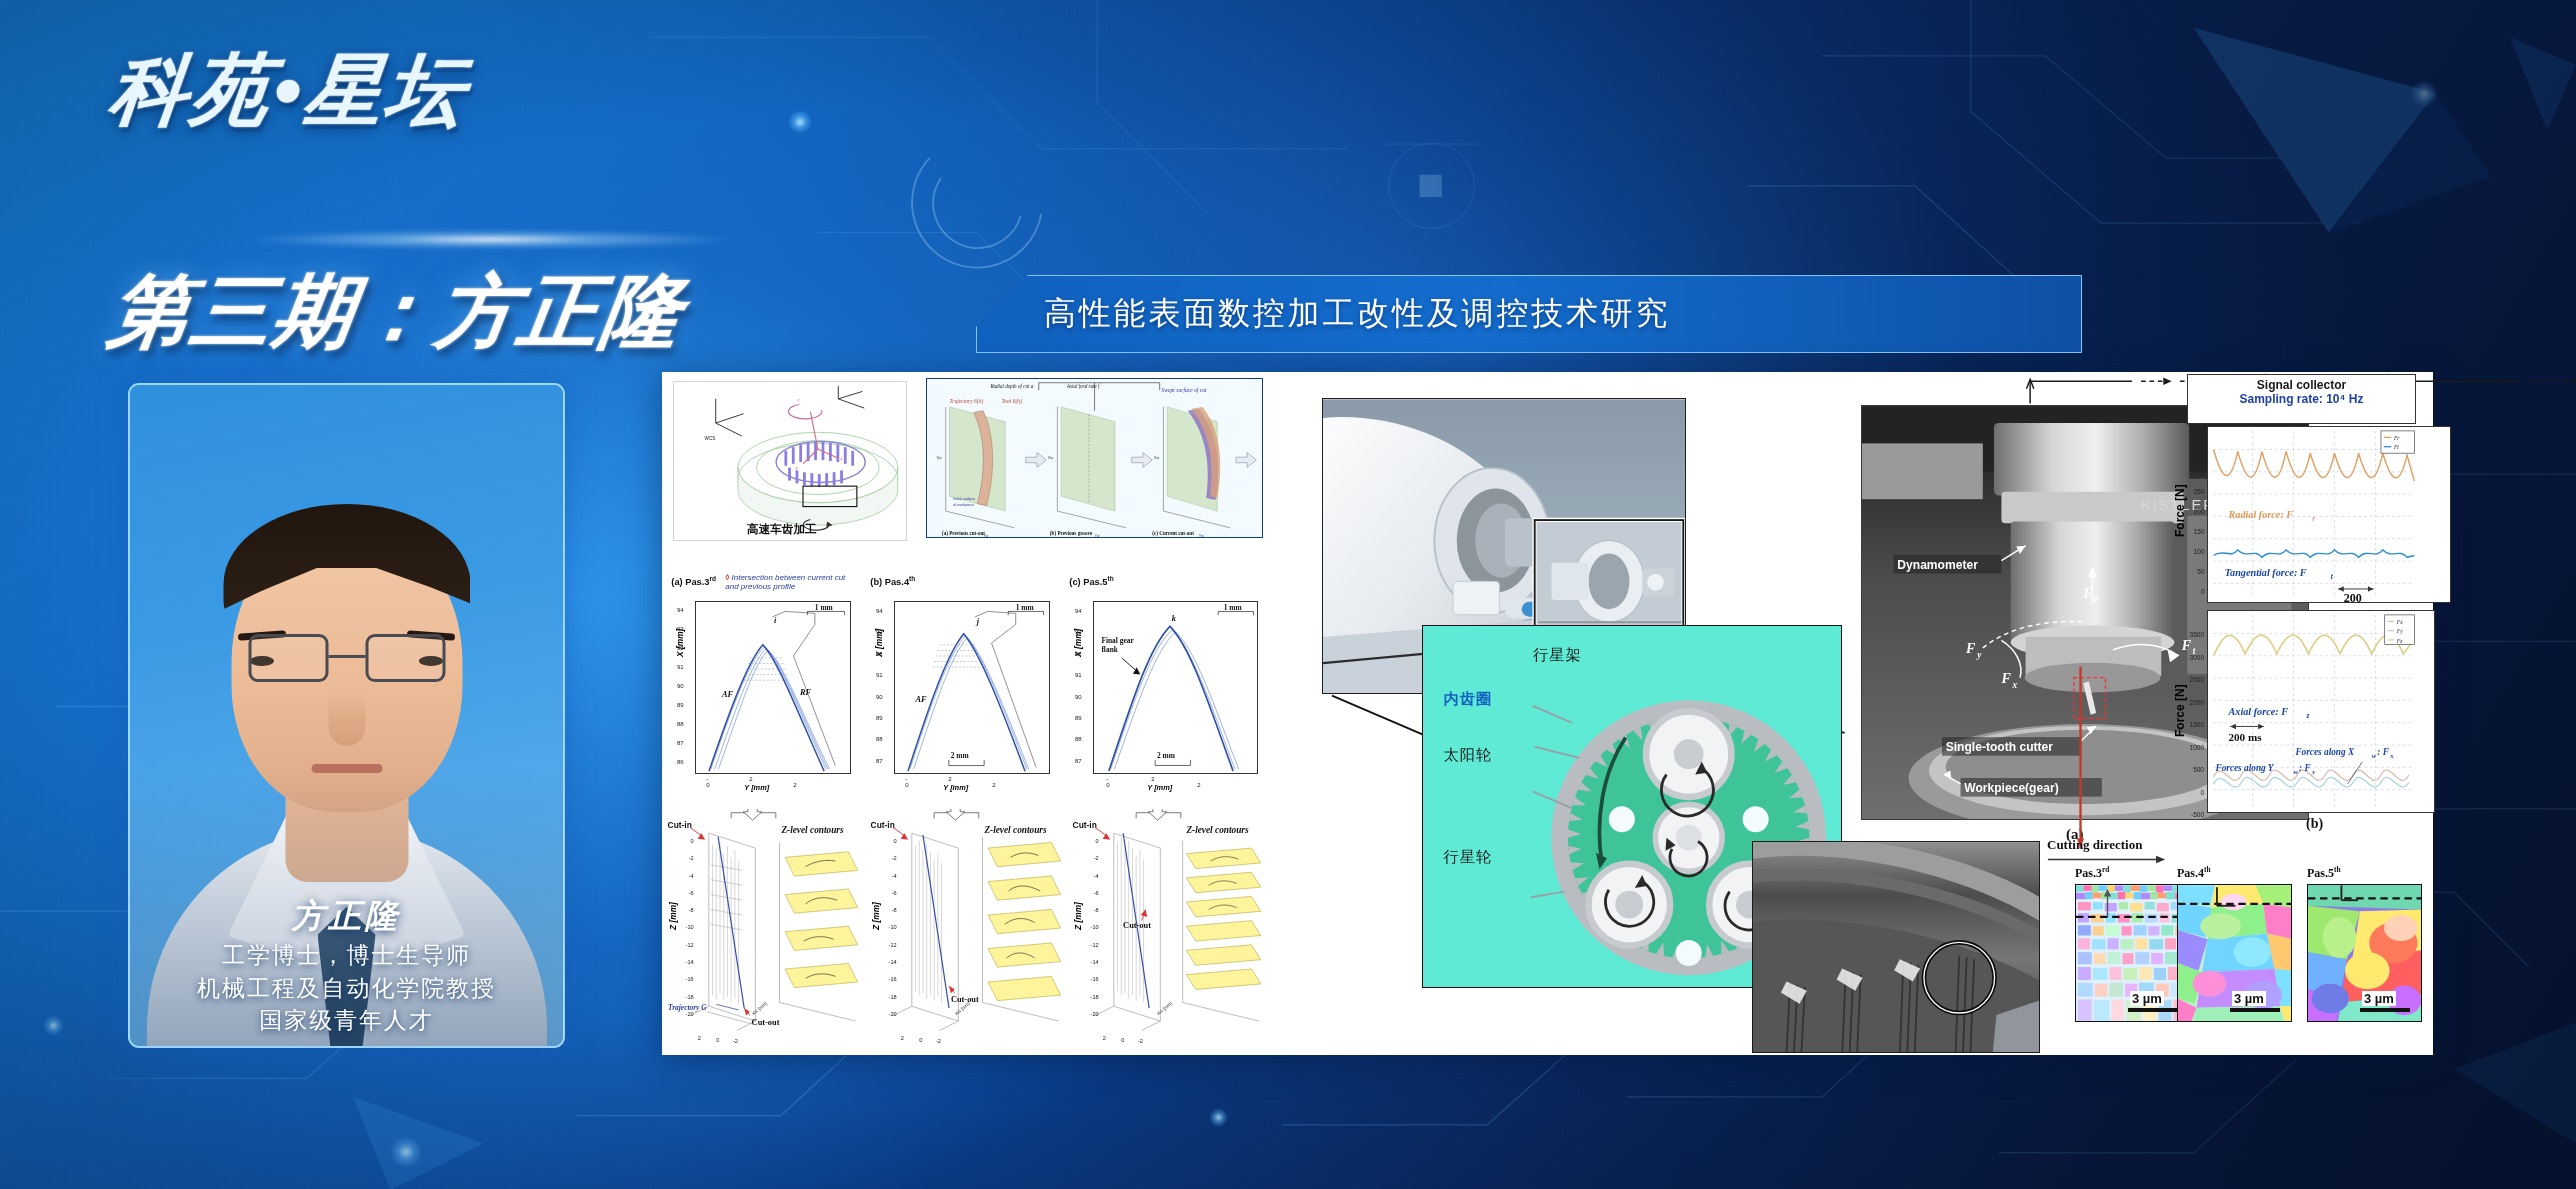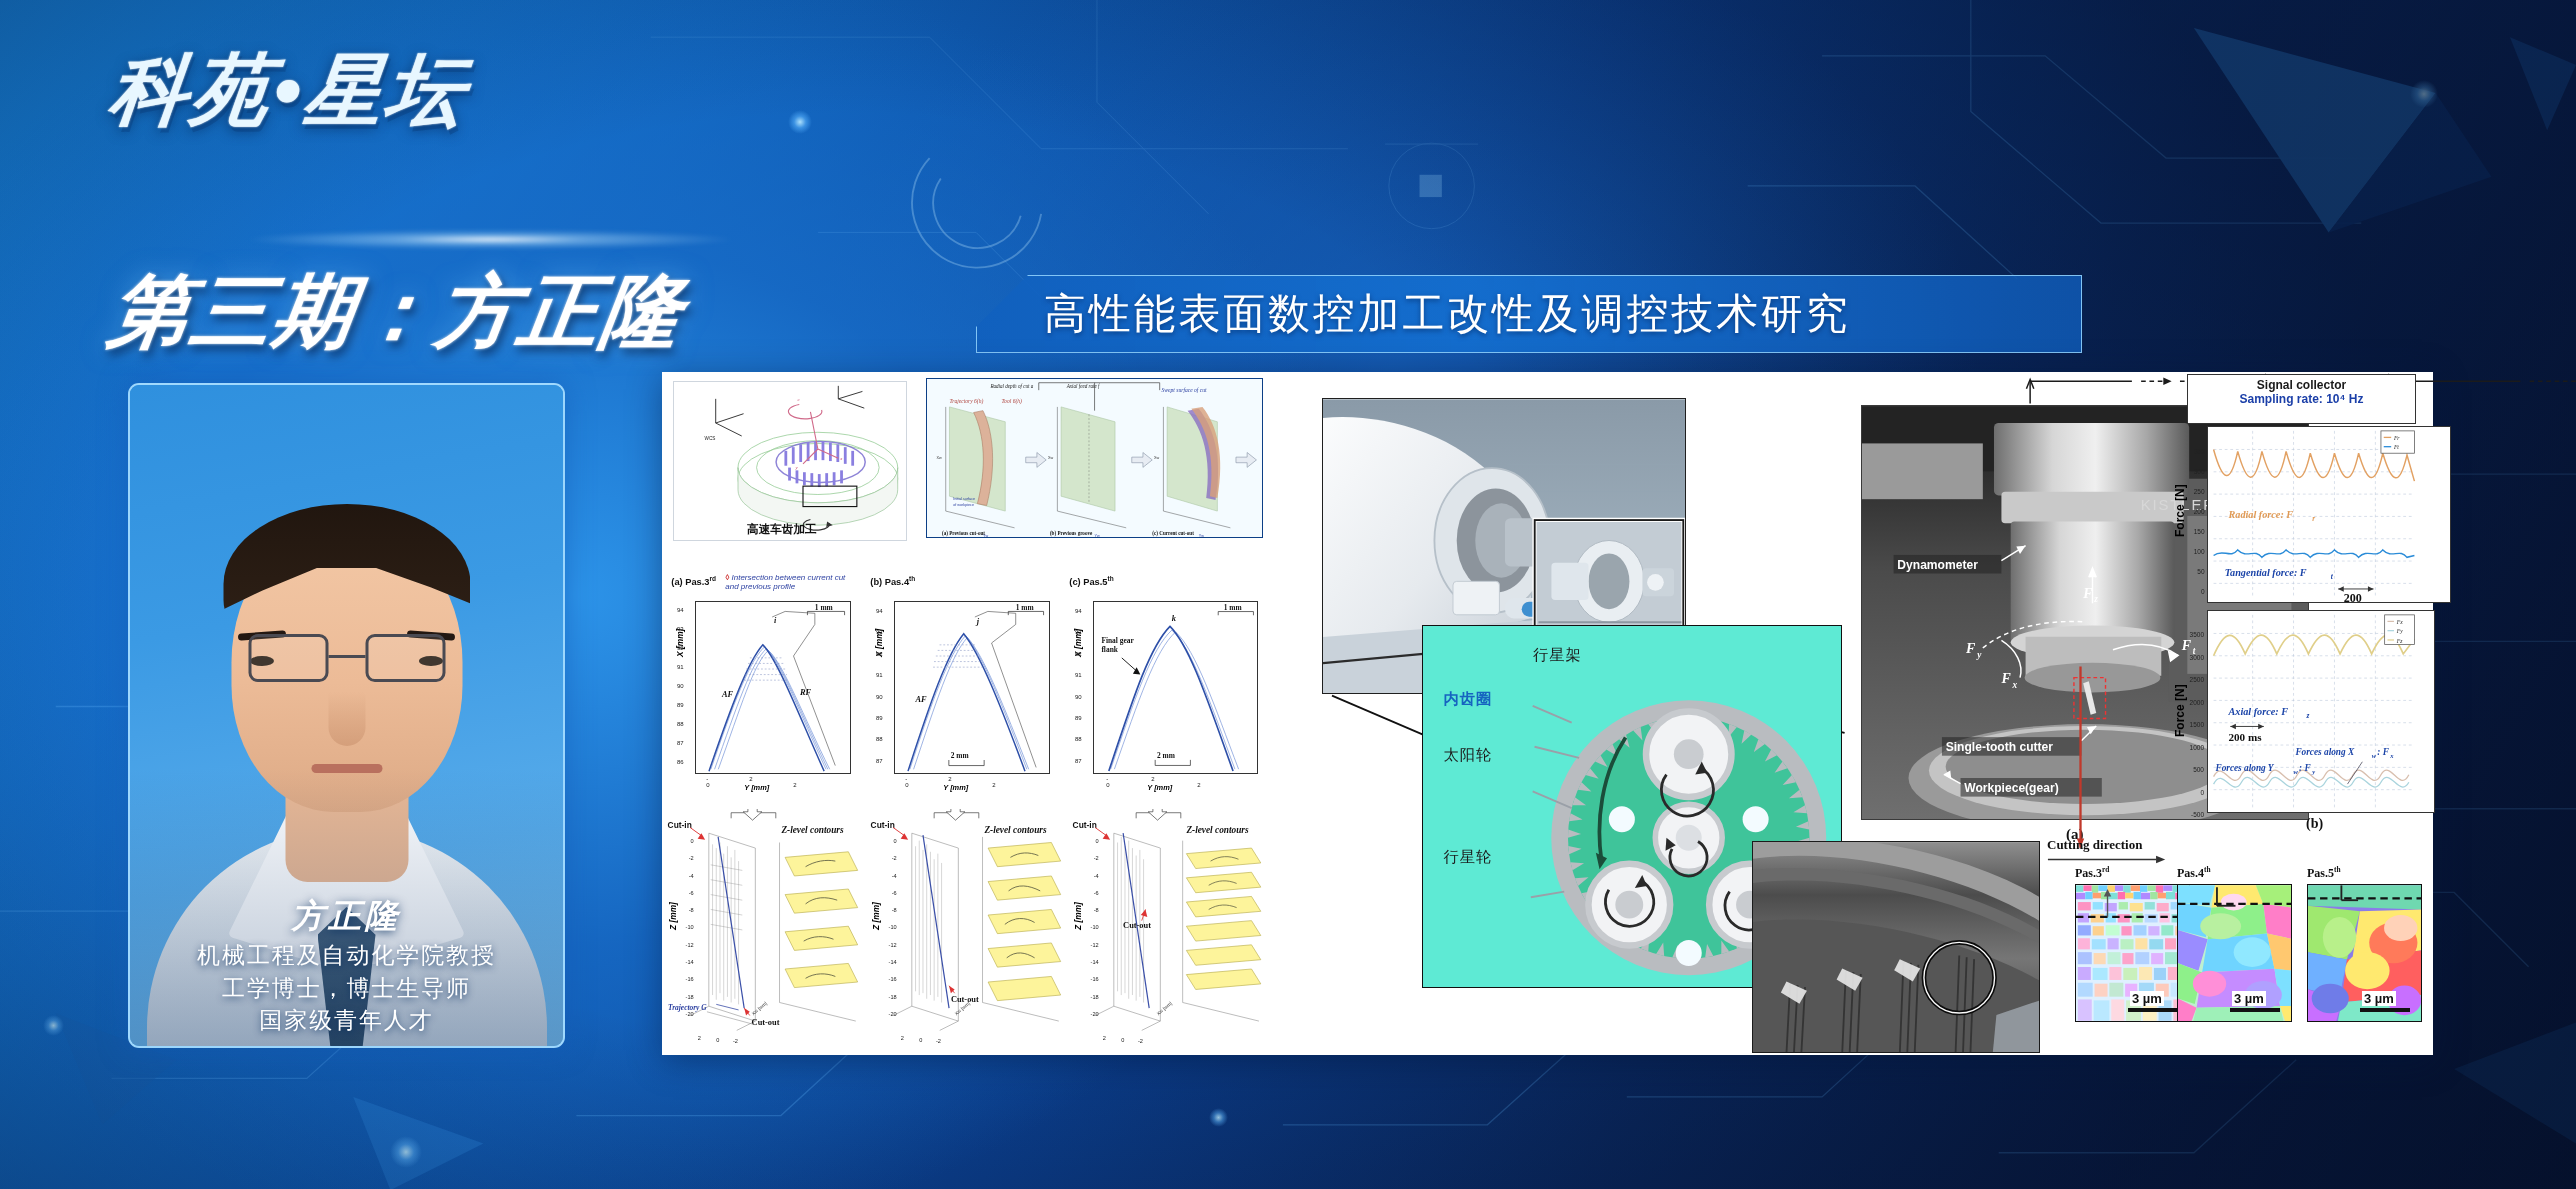--- a/index.html
+++ b/index.html
@@ -48,21 +48,21 @@
 
   
   .banner{
     position:absolute; left:976px; top:275px; width:1106px; height:78px;
     background:linear-gradient(90deg, rgba(16,96,190,.92) 0%, rgba(20,112,210,.88) 45%, rgba(16,92,186,.82) 100%);
     clip-path: polygon(52px 0, 100% 0, 100% 100%, 0 100%, 0 52px);
     border:1.9px solid rgba(150,215,255,.85);
     display:flex; align-items:center;
   }
   .banner-inner{
-    padding-left:67px; color:#ffffff; font-size:42px; font-weight:500; letter-spacing:2.8px;
+    padding-left:67px; color:#ffffff; font-size:32px; font-weight:500; letter-spacing:2.8px;
     white-space:nowrap; text-shadow:0 1.9px 5.6px rgba(0,30,80,.6);
   }
 
   
   .portrait{
     position:absolute; left:128px; top:383px; width:437px; height:665px;
     border:2.8px solid rgba(168,222,255,.9); border-radius:11px; overflow:hidden;
     box-shadow:0 0 28px rgba(20,90,180,.55);
     background:linear-gradient(165deg,#2a8ddd 0%, #2f93e2 30%, #3f9ee8 60%, #58aeee 100%);
   }
@@ -240,22 +240,22 @@
       <div class="ph-lens l"></div>
         <div class="ph-bridge"></div>
         <div class="ph-lens r"></div>
     </div>
     <div class="ph-nose"></div>
     <div class="ph-mouth"></div>
     <div class="ph-shade"></div>
 
     <div class="ph-name">方正隆</div>
     <div class="ph-lines">
+      <div>工学博士，博士生导师</div>
       <div>机械工程及自动化学院教授</div>
-      <div>工学博士，博士生导师</div>
       <div>国家级青年人才</div>
     </div>
   </div>
 
   <div class="board">
 
     <div class="panel g1" style="left:7.4px;top:5.6px;width:595px;height:164px;">
       <div class="subbox" style="width:234px;height:160px;">
         <svg viewBox="0 0 252 172" width="234" height="160">
           <g stroke="#2a2a2a" stroke-width="1" fill="none">

